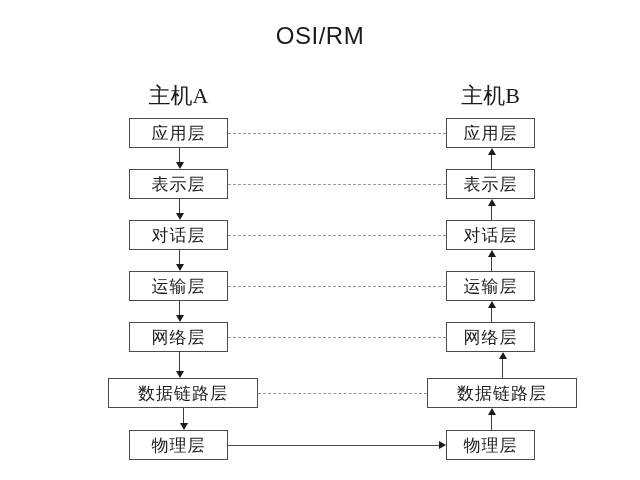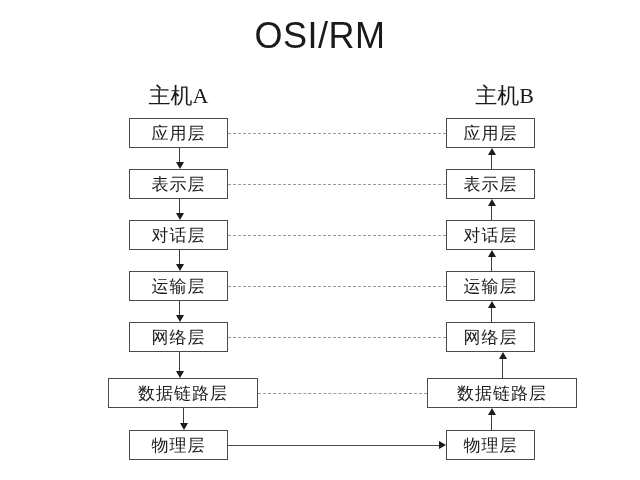--- a/index.html
+++ b/index.html
@@ -21,39 +21,39 @@
   }
 
   
   .title {
     position: absolute;
     left: 0;
     top: 14px;
     width: 640px;
     text-align: center;
     font-family: "Liberation Sans", "DejaVu Sans", sans-serif;
-    font-size: 36px;
+    font-size: 24px;
     line-height: 44px;
     font-weight: 400;
     letter-spacing: 0.5px;
     color: #1a1a1a;
     white-space: nowrap;
   }
 
   
   .col-header {
     position: absolute;
     font-size: 22px;
     line-height: 20px;
     color: #1a1a1a;
     white-space: nowrap;
     text-align: center;
   }
   .col-header.left  { left: 129px; top: 86px; width: 99px; }
-  .col-header.right { left: 460px; top: 86px; width: 89px; }
+  .col-header.right { left: 446px; top: 86px; width: 89px; }
 
   
   .layer-box {
     position: absolute;
     box-sizing: border-box;
     background: #ffffff;
     border: 1px solid #4a4a4a;
     font-size: 17px;
     line-height: 1;
     color: #1a1a1a;

